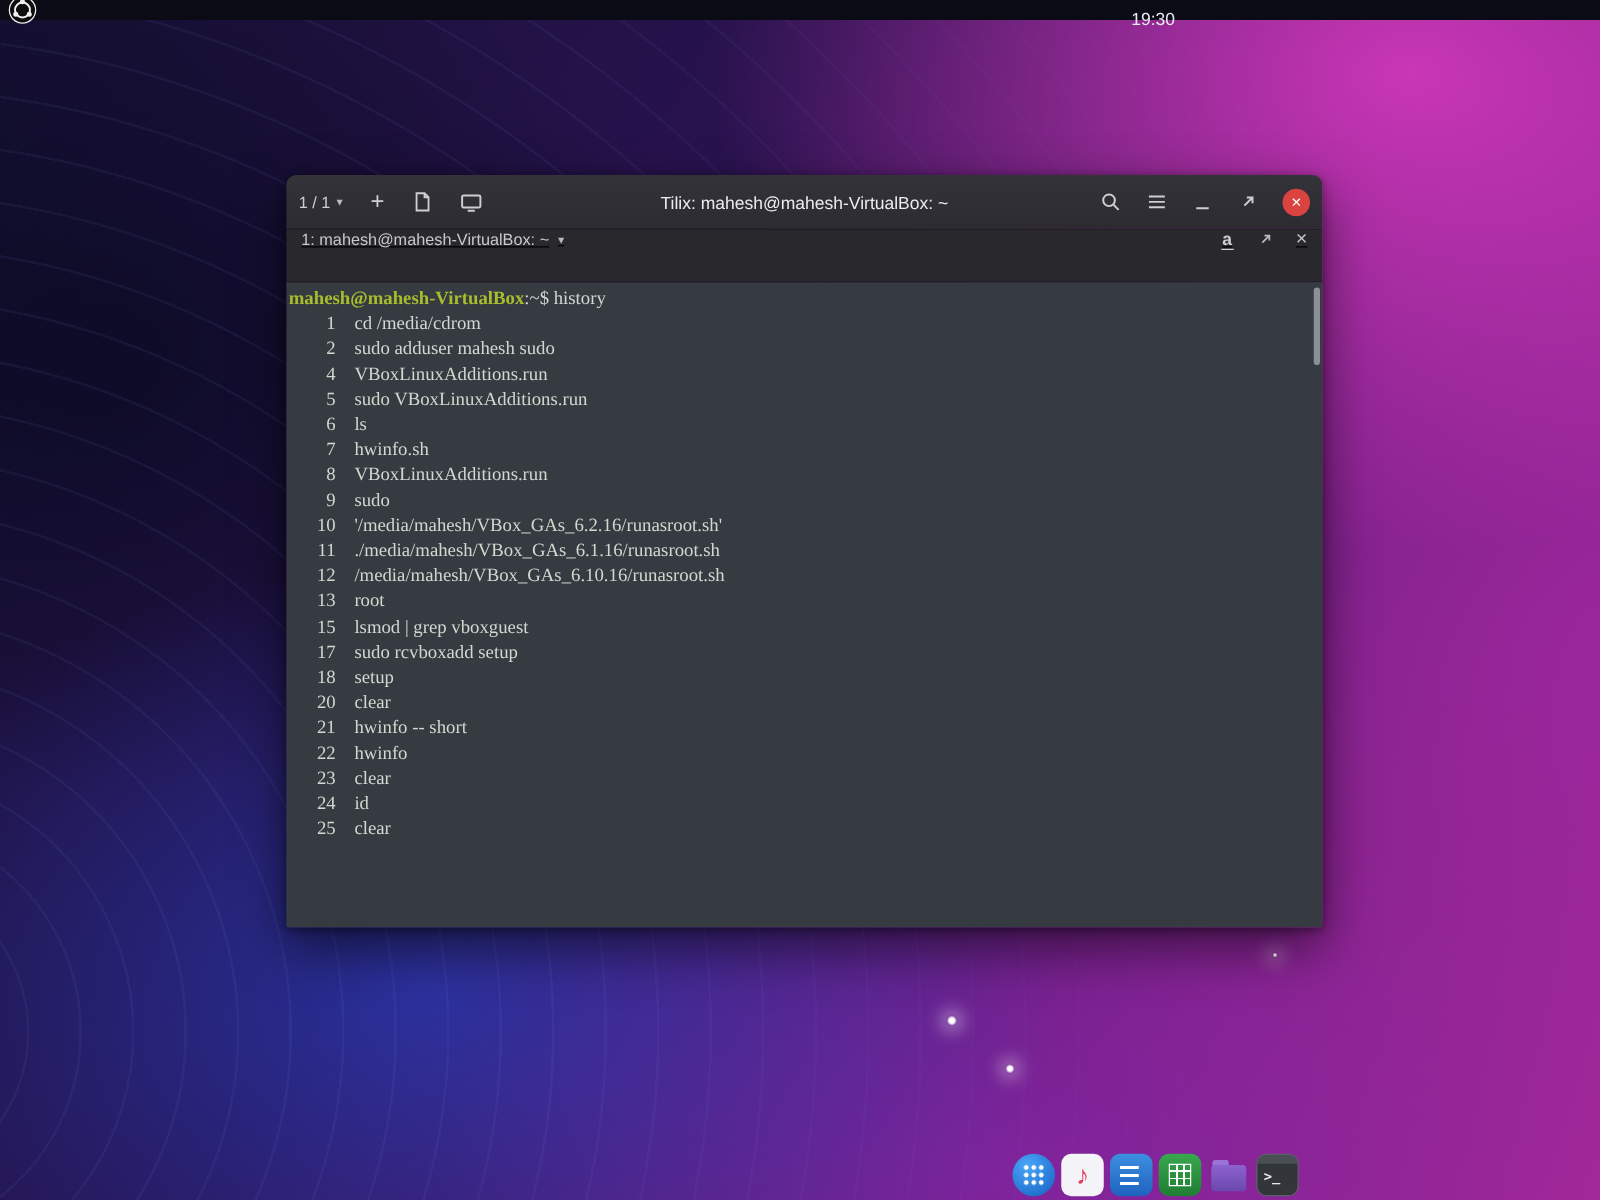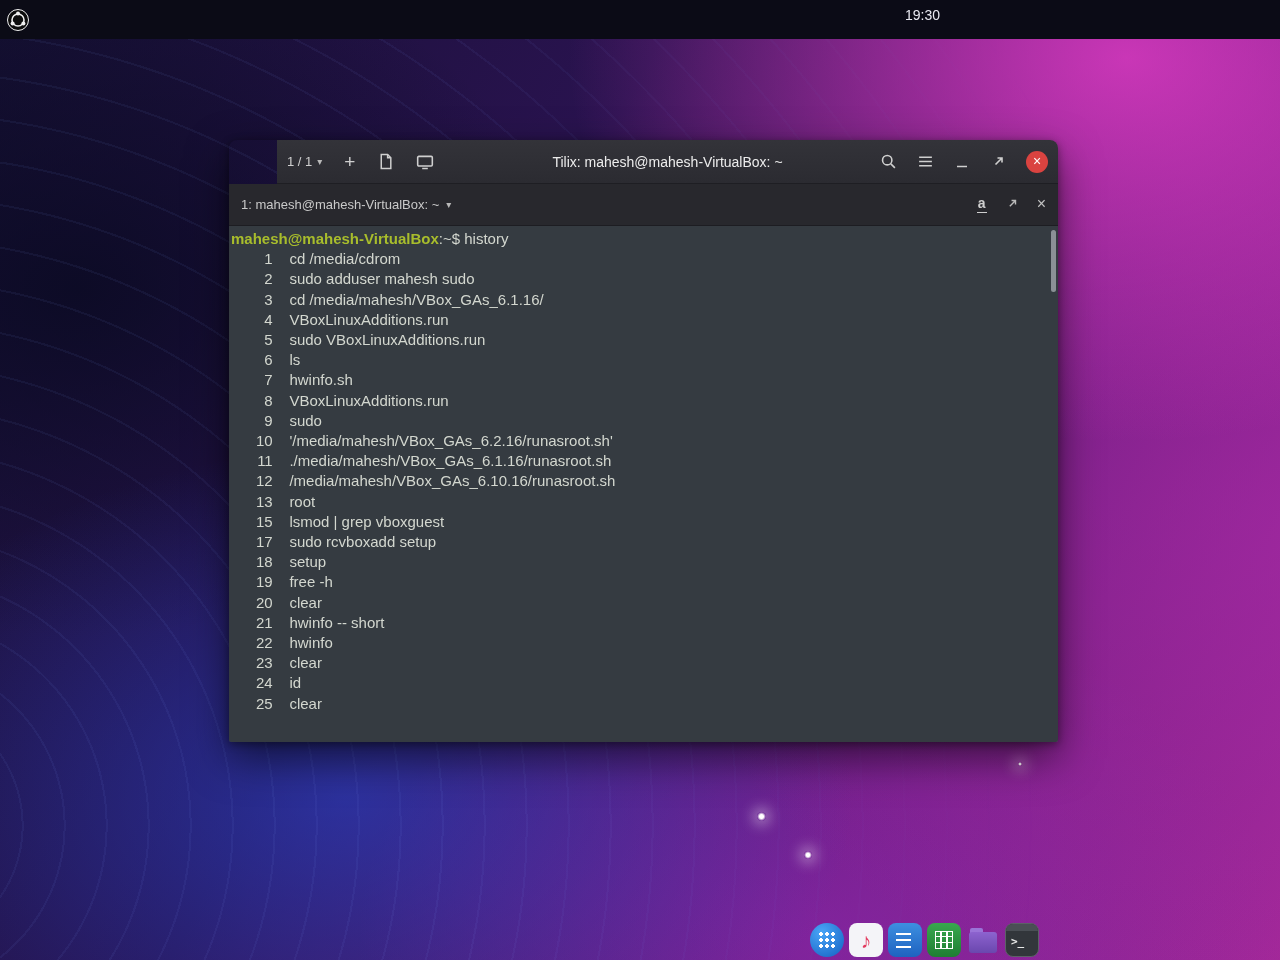--- a/index.html
+++ b/index.html
@@ -19,56 +19,56 @@
   .arcs { position:absolute; inset:0;
     background: repeating-radial-gradient(circle at -8% 86%, transparent 0 40px, rgba(130,160,255,.065) 40px 42px);
     -webkit-mask-image: linear-gradient(to right, #000 35%, transparent 82%);
             mask-image: linear-gradient(to right, #000 35%, transparent 82%);
   }
   .star { position:absolute; border-radius:50%;
     background: radial-gradient(circle, #fff 0 32%, rgba(255,255,255,0) 72%);
     box-shadow: 0 0 14px 4px rgba(255,255,255,.45); }
 
   
-  .top-panel { position:absolute; top:0; left:0; right:0; height:39px;
+  .top-panel { position:absolute; top:0; left:0; right:0; height:16px;
     background:var(--panel-bg); display:flex; align-items:center; z-index:60; }
   .panel-logo { width:26px; height:26px; margin-left:6px; cursor:pointer; display:flex; align-items:center; }
   .clock { position:absolute; left:905px; top:0; height:30px; display:flex; align-items:center;
     color:#e9e9f2; font-size:14px; }
 
   
   .window { position:absolute; left:229px; top:140px; width:829px; height:602px; z-index:20;
     border-radius:8px 8px 2px 2px; overflow:hidden;
     box-shadow:0 16px 42px rgba(0,0,0,.55), 0 2px 8px rgba(0,0,0,.4); }
 
   .headerbar { height:44px; background:linear-gradient(var(--headerbar-bg), #2b2b31);
-    border-bottom:1px solid #1e1e23; display:flex; align-items:center; padding:0 10px; position:relative;margin-left:48px; }
+    border-bottom:1px solid #1e1e23; display:flex; align-items:center; padding:0 10px; position:relative; }
   .hb-left, .hb-right { display:flex; align-items:center; z-index:2; }
   .hb-left { gap:22px; }
   .hb-right { margin-left:auto; gap:20px; }
   .hb-title { position:absolute; left:0; right:0; text-align:center; z-index:1;
     color:#ececec; font-weight:normal; font-size:14px; }
   .hb-btn { display:flex; align-items:center; gap:5px; color:#cfcfcf; font-size:13px;
     background:none; border:none; cursor:pointer; font-family:inherit; }
   .caret { font-size:10px; color:#b9b9b9; }
   .plus { font-size:19px; line-height:1; color:#cfcfcf; }
   .close-btn { width:22px; height:22px; border-radius:50%; background:var(--close-red);
     display:flex; align-items:center; justify-content:center; border:none; cursor:pointer; }
   .close-btn span { color:#fff; font-size:14px; line-height:1; margin-top:-1px; }
 
   .sessionbar { height:42px; background:var(--sessionbar-bg); border-bottom:1px solid #1d1d22;
-    display:flex; align-items:center; justify-content:space-between; padding:0 12px; }
+    display:flex; align-items:flex-start; justify-content:space-between; padding:0 12px;text-decoration:underline; }
   .session-tab { display:flex; align-items:center; gap:7px; color:#c9c9c9; font-size:13px; cursor:pointer; }
   .session-actions { display:flex; align-items:center; gap:18px; }
   .a-icon { color:#cfcfcf; font-size:14px; font-weight:bold; border-bottom:1.5px solid #cfcfcf;
     line-height:1.1; padding:0 1px; cursor:pointer; }
   .sess-x { color:#c3c3c3; font-size:16px; line-height:1; cursor:pointer; background:none; border:none; }
 
   .terminal-body { position:relative; height:516px; background:var(--terminal-bg);
-    font-family:Liberation Sans, sans-serif; font-size:15px; line-height:20.2px;
+    font-family:Liberation Serif, serif; font-size:15px; line-height:20.2px;
     color:var(--term-text); padding:3px 10px 0 2px; overflow:hidden; }
   .prompt-user { color:var(--prompt-green); font-weight:bold; }
   .hist-row, .prompt-line { white-space:pre; }
   .hist-num { display:inline-block; width:5ch; text-align:right; }
   .hist-cmd { padding-left:2ch; }
   .scrollbar { position:absolute; top:0; right:0; width:10px; height:100%; cursor:pointer; }
   .thumb { position:absolute; top:4px; right:2px; width:5px; height:62px;
     background:#9aa0a6; border-radius:3px; opacity:.85; }
 
   
@@ -218,21 +218,20 @@
     </div>
   </div>
 
   <div class="terminal-body">
     <div class="prompt-line"><span class="prompt-user">mahesh@mahesh-VirtualBox</span><span>:</span><span>~</span><span>$ </span><span>history</span></div>
     <div>
   <div class="hist-row"><span class="hist-num">1</span><span class="hist-cmd">cd /media/cdrom</span></div>
 
   <div class="hist-row"><span class="hist-num">2</span><span class="hist-cmd">sudo adduser mahesh sudo</span></div>
 
-  <div class="hist-row"><span class="hist-num">3</span><span class="hist-cmd">cd /media/mahesh/VBox_GAs_6.1.16/</span></div>
 
   <div class="hist-row"><span class="hist-num">4</span><span class="hist-cmd">VBoxLinuxAdditions.run</span></div>
 
   <div class="hist-row"><span class="hist-num">5</span><span class="hist-cmd">sudo VBoxLinuxAdditions.run</span></div>
 
   <div class="hist-row"><span class="hist-num">6</span><span class="hist-cmd">ls</span></div>
 
   <div class="hist-row"><span class="hist-num">7</span><span class="hist-cmd">hwinfo.sh</span></div>
 
   <div class="hist-row"><span class="hist-num">8</span><span class="hist-cmd">VBoxLinuxAdditions.run</span></div>
@@ -248,21 +247,20 @@
   <div class="hist-row"><span class="hist-num">13</span><span class="hist-cmd">root</span></div>
 
 
   <div class="hist-row"><span class="hist-num">15</span><span class="hist-cmd">lsmod | grep vboxguest</span></div>
 
 
   <div class="hist-row"><span class="hist-num">17</span><span class="hist-cmd">sudo rcvboxadd setup</span></div>
 
   <div class="hist-row"><span class="hist-num">18</span><span class="hist-cmd">setup</span></div>
 
-  <div class="hist-row"><span class="hist-num">19</span><span class="hist-cmd">free -h</span></div>
 
   <div class="hist-row"><span class="hist-num">20</span><span class="hist-cmd">clear</span></div>
 
   <div class="hist-row"><span class="hist-num">21</span><span class="hist-cmd">hwinfo -- short</span></div>
 
   <div class="hist-row"><span class="hist-num">22</span><span class="hist-cmd">hwinfo</span></div>
 
   <div class="hist-row"><span class="hist-num">23</span><span class="hist-cmd">clear</span></div>
 
   <div class="hist-row"><span class="hist-num">24</span><span class="hist-cmd">id</span></div>

